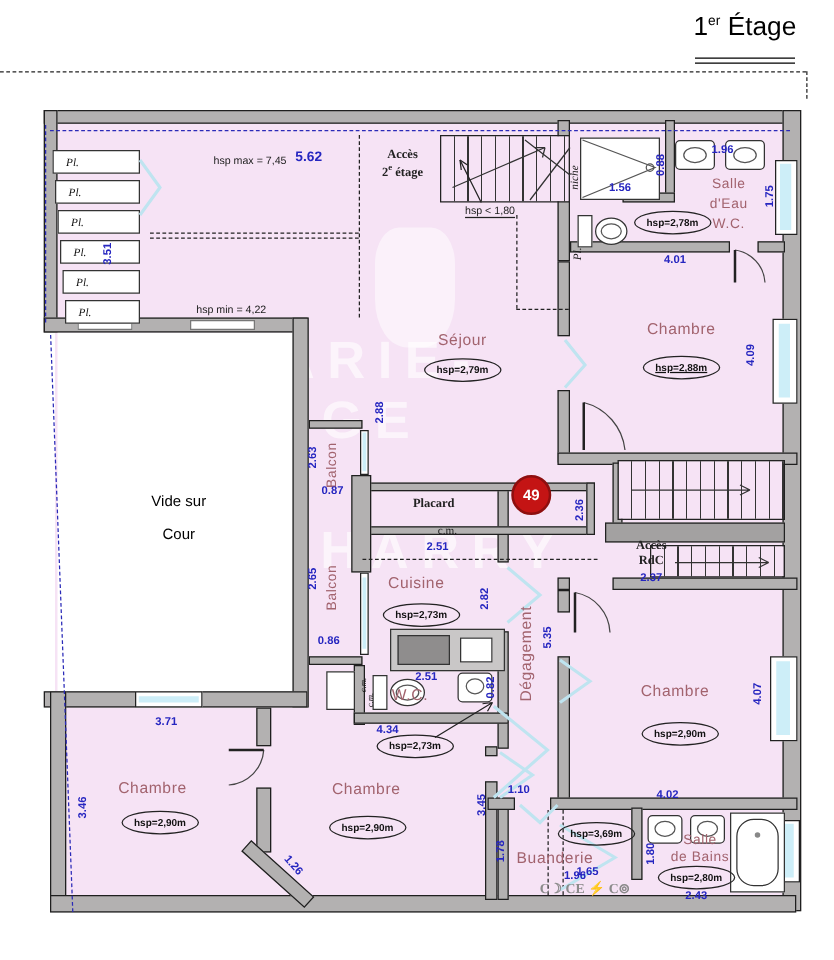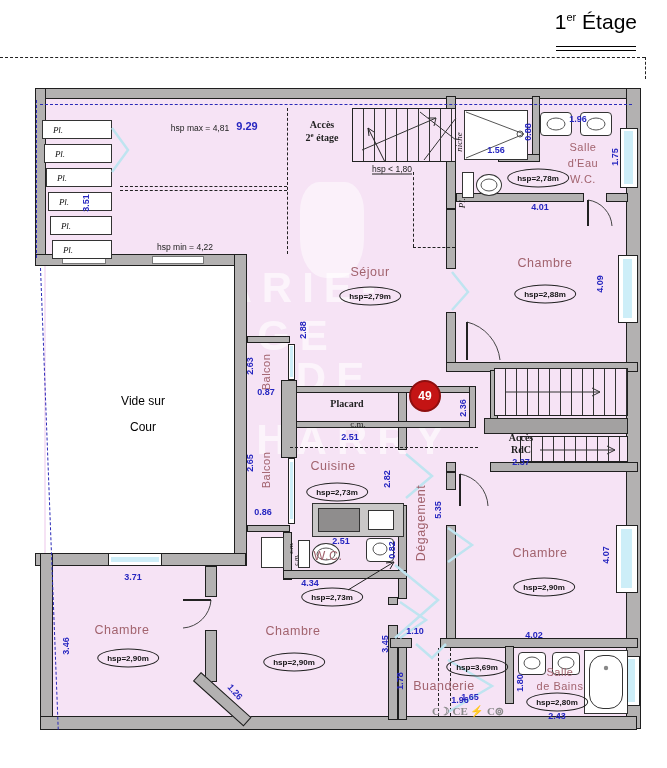--- a/index.html
+++ b/index.html
@@ -48,21 +48,20 @@
   </div>
   <div class="rule" style="left:556px;top:46px;width:80px;"></div>
   <div class="rule" style="left:556px;top:50px;width:80px;"></div>
 
   <div class="dashhk" style="left:0;top:57px;width:645px;"></div>
   <div class="dashvk" style="left:645px;top:57px;height:22px;"></div>
 
   <div class="room noborder" style="left:44px;top:96px;width:590px;height:626px;"></div>
 
   <div class="wm" style="left:340px;top:312px;">MARIE-ANGE</div>
-  <div class="wm" style="left:335px;top:378px;">DE</div>
   <div class="wm" style="left:335px;top:440px;">CHARRY</div>
   <div style="position:absolute;left:300px;top:182px;width:64px;height:96px;background:rgba(255,255,255,0.5);border-radius:30% 30% 40% 40%;"></div>
 
   <div class="white" style="left:46px;top:266px;width:190px;height:290px;"></div>
 
   <div class="w" style="left:35px;top:88px;width:599px;height:11px;"></div>
   <div class="w" style="left:626px;top:88px;width:15px;height:641px;"></div>
   <div class="w" style="left:35px;top:88px;width:11px;height:178px;"></div>
   <div class="w" style="left:35px;top:254px;width:211px;height:12px;"></div>
   <div class="w" style="left:234px;top:254px;width:13px;height:312px;"></div>
@@ -235,21 +234,21 @@
     <path d="M385,162 L368,128" stroke="#222" stroke-width="1" fill="none"></path>
     <path d="M368,128 L369,136 M368,128 L374,132" stroke="#222" stroke-width="1" fill="none"></path>
 
     <path d="M348,590 L394,562 M394,562 L386,563 M394,562 L390,569" stroke="#222" stroke-width="1" fill="none"></path>
   </svg>
 
   <span class="lbl rlabel" style="left:370px;top:272px;">Séjour</span>
   <span class="lbl hsp" style="left:370px;top:296px;">hsp=2,79m</span>
 
   <span class="lbl rlabel" style="left:545px;top:263px;">Chambre</span>
-  <span class="lbl hsp" style="left:545px;top:294px;">hsp=2,88m</span>
+  <span class="lbl hsp" style="left:545px;top:294px;text-decoration:underline;">hsp=2,88m</span>
 
   <span class="lbl rlabel sm" style="left:583px;top:147px;">Salle</span>
   <span class="lbl rlabel sm" style="left:583px;top:163px;">d'Eau</span>
   <span class="lbl rlabel sm" style="left:583px;top:179px;">W.C.</span>
   <span class="lbl hsp" style="left:538px;top:178px;">hsp=2,78m</span>
 
   <span class="lbl rlabel" style="left:333px;top:466px;">Cuisine</span>
   <span class="lbl hsp" style="left:337px;top:492px;">hsp=2,73m</span>
 
   <span class="lbl rlabel" style="left:328px;top:556px;">W.C.</span>
@@ -283,33 +282,33 @@
   <span class="lbl" style="left:143px;top:427px;font-size:12px;color:#000;">Cour</span>
 
   <span class="lbl it" style="left:521px;top:437px;font-size:10px;font-weight:bold;">Accès</span>
   <span class="lbl it" style="left:521px;top:449px;font-size:10px;font-weight:bold;">RdC</span>
 
   <span class="lbl it" style="left:322px;top:124px;font-size:10px;font-weight:bold;">Accès</span>
   <span class="lbl it" style="left:322px;top:137px;font-size:10px;font-weight:bold;">
     <span>2</span><sup style="font-size:7px;">e</sup><span> étage</span>
   </span>
 
-  <span class="lbl" style="left:200px;top:128px;font-size:8.5px;color:#222;">hsp max = 4,81</span>
+  <span class="lbl" style="left:200px;top:128px;font-size:8.5px;color:#222;">hsp max = 7,45</span>
   <span class="lbl" style="left:185px;top:247px;font-size:8.5px;color:#222;">hsp min = 4,22</span>
   <span class="lbl" style="left:392px;top:169px;font-size:8.5px;color:#222;border-bottom:1px solid #222;">hsp &lt; 1,80</span>
 
   <span class="lbl pl vert" style="left:459px;top:142px;">niche</span>
   <span class="lbl pl vert" style="left:462px;top:203px;">Pl.</span>
   <span class="lbl pl vert" style="left:291px;top:548px;font-size:7px;">c.m.</span>
   <span class="lbl pl vert" style="left:296px;top:560px;font-size:7px;">c.m.</span>
   <span class="lbl it" style="left:468px;top:711px;font-size:11px;color:#8a8a8a;font-weight:bold;">C☽ CE ⚡ C⊚</span>
 
   <div class="badge" style="left:425px;top:396px;">49</div>
 
-  <span class="lbl dim" style="left:247px;top:126px;font-size:11px;">9.29</span>
+  <span class="lbl dim" style="left:247px;top:126px;font-size:11px;">5.62</span>
   <span class="lbl dim vert" style="left:86px;top:203px;">3.51</span>
   <span class="lbl dim" style="left:496px;top:150px;">1.56</span>
   <span class="lbl dim vert" style="left:528px;top:132px;">0.88</span>
   <span class="lbl dim" style="left:578px;top:119px;">1.96</span>
   <span class="lbl dim vert" style="left:615px;top:157px;">1.75</span>
   <span class="lbl dim" style="left:540px;top:207px;">4.01</span>
   <span class="lbl dim vert" style="left:600px;top:284px;">4.09</span>
   <span class="lbl dim vert" style="left:303px;top:330px;">2.88</span>
   <span class="lbl dim vert" style="left:250px;top:366px;">2.63</span>
   <span class="lbl dim" style="left:266px;top:392px;">0.87</span>

